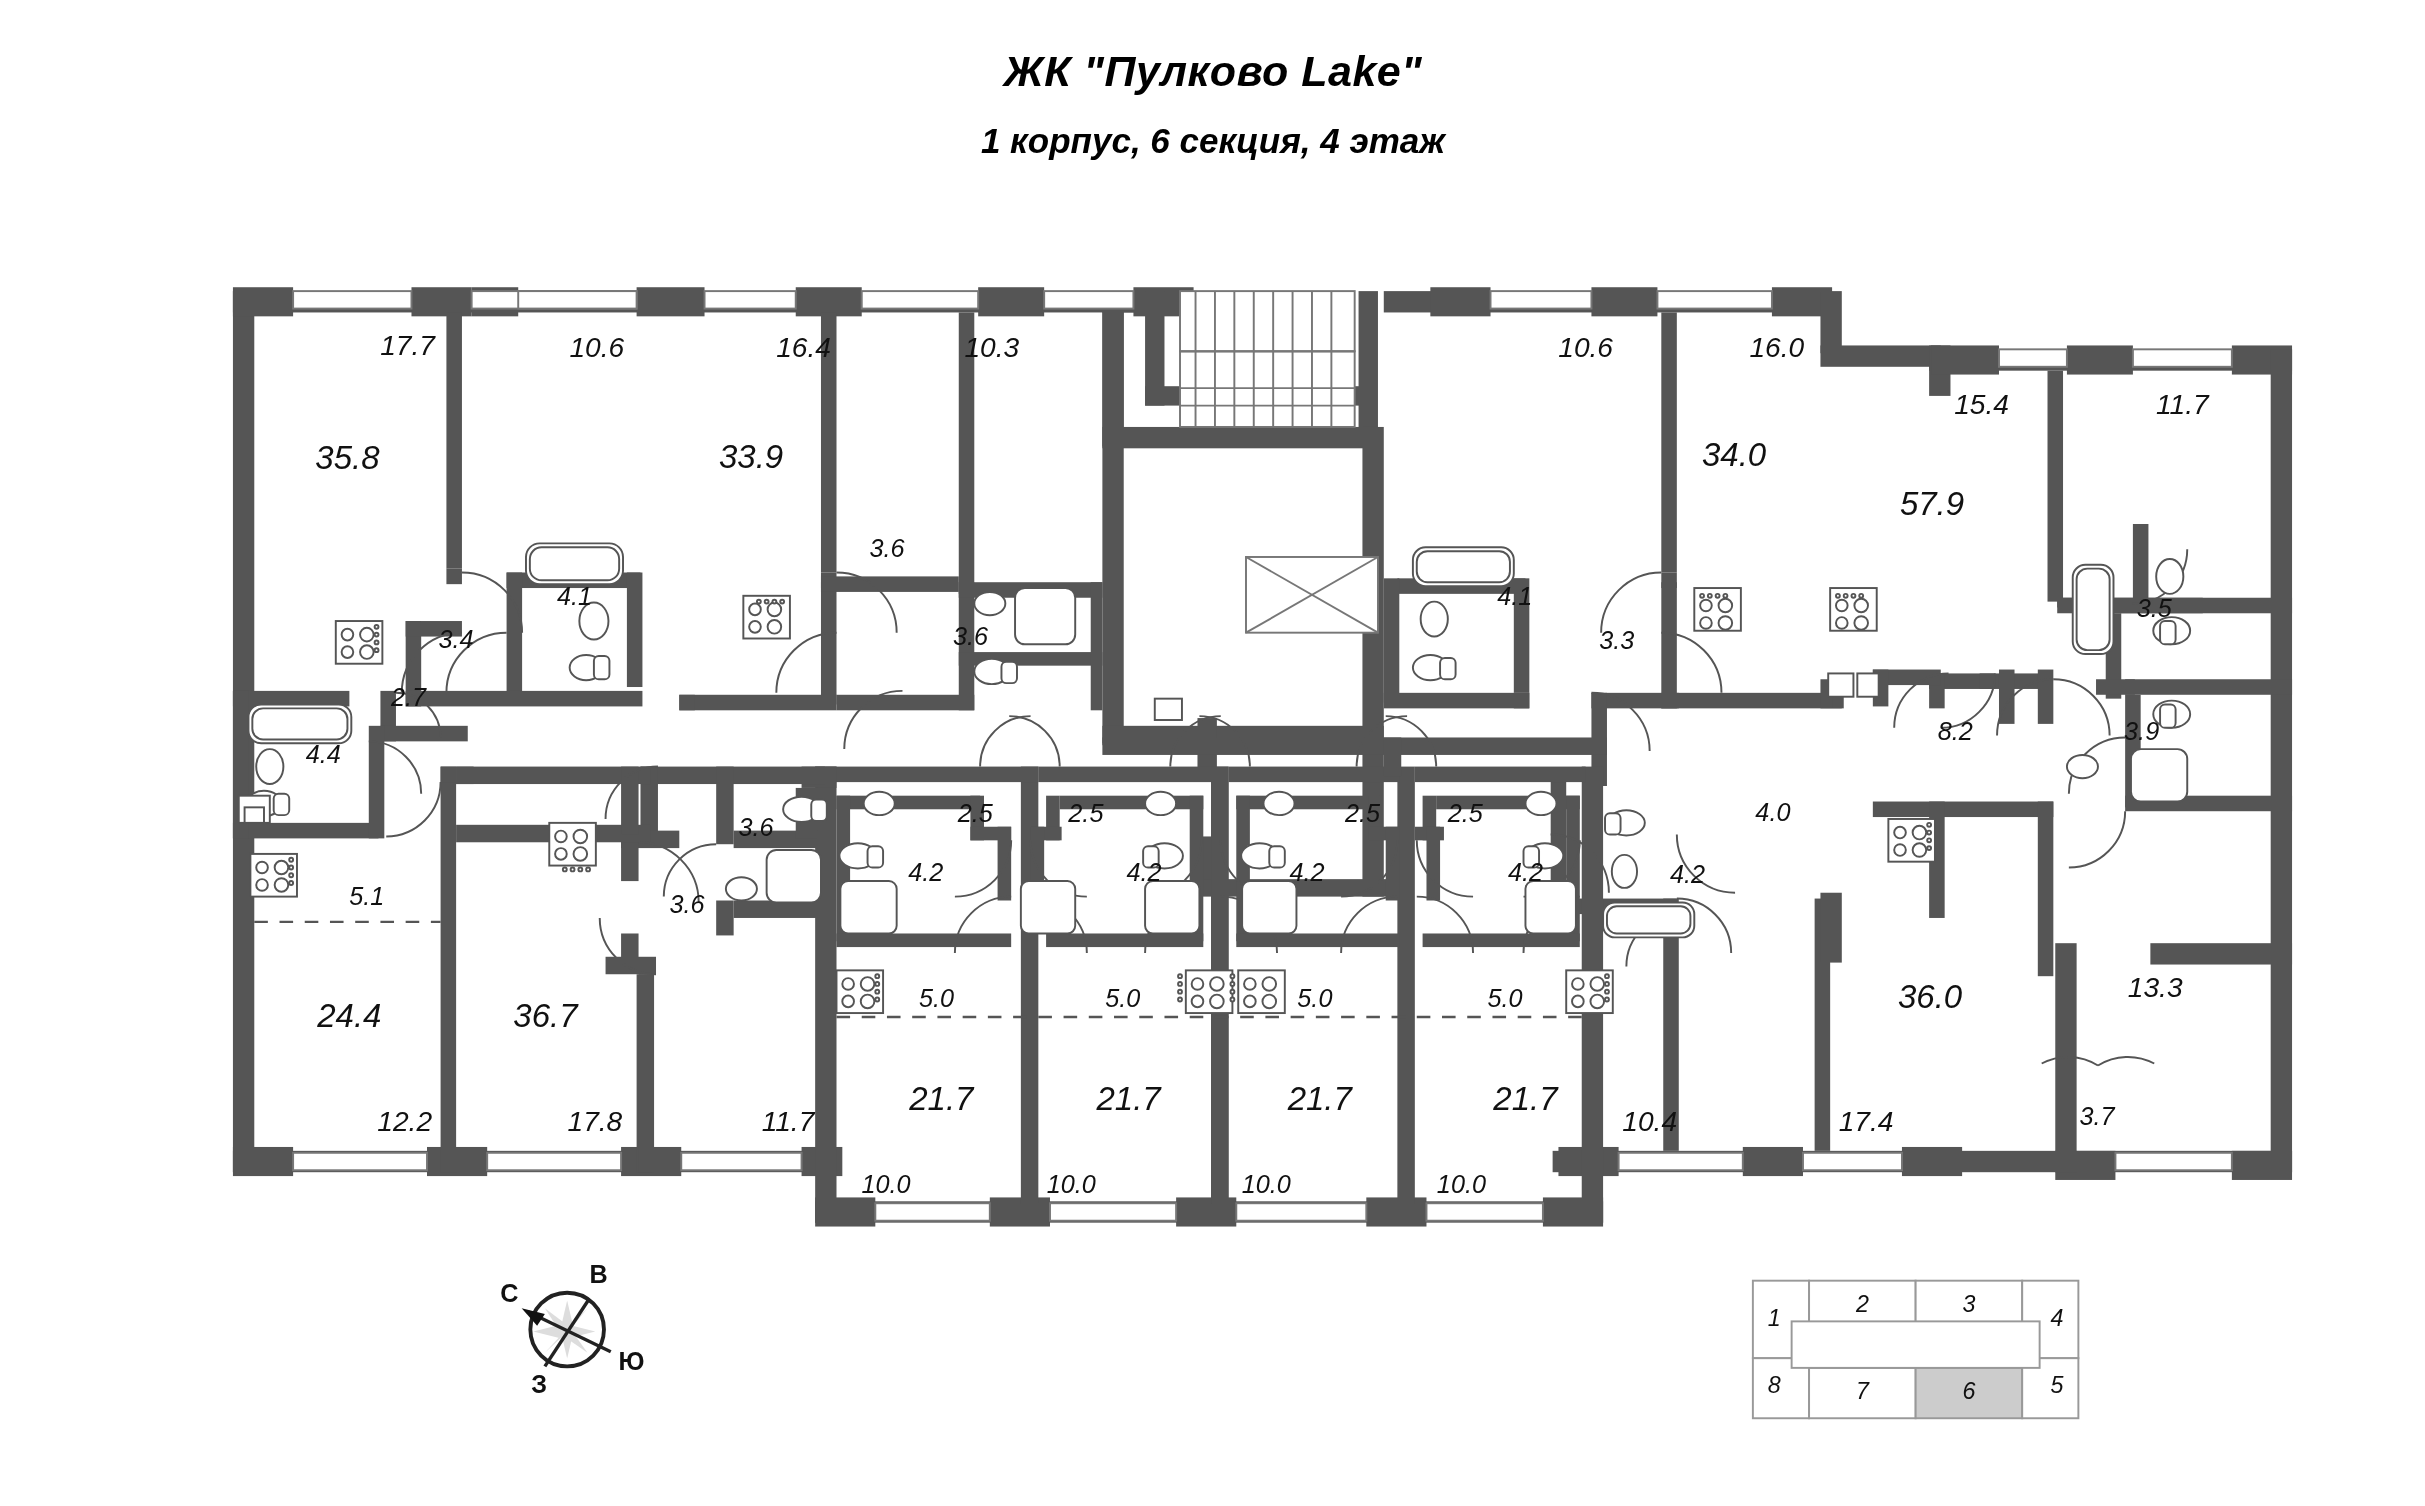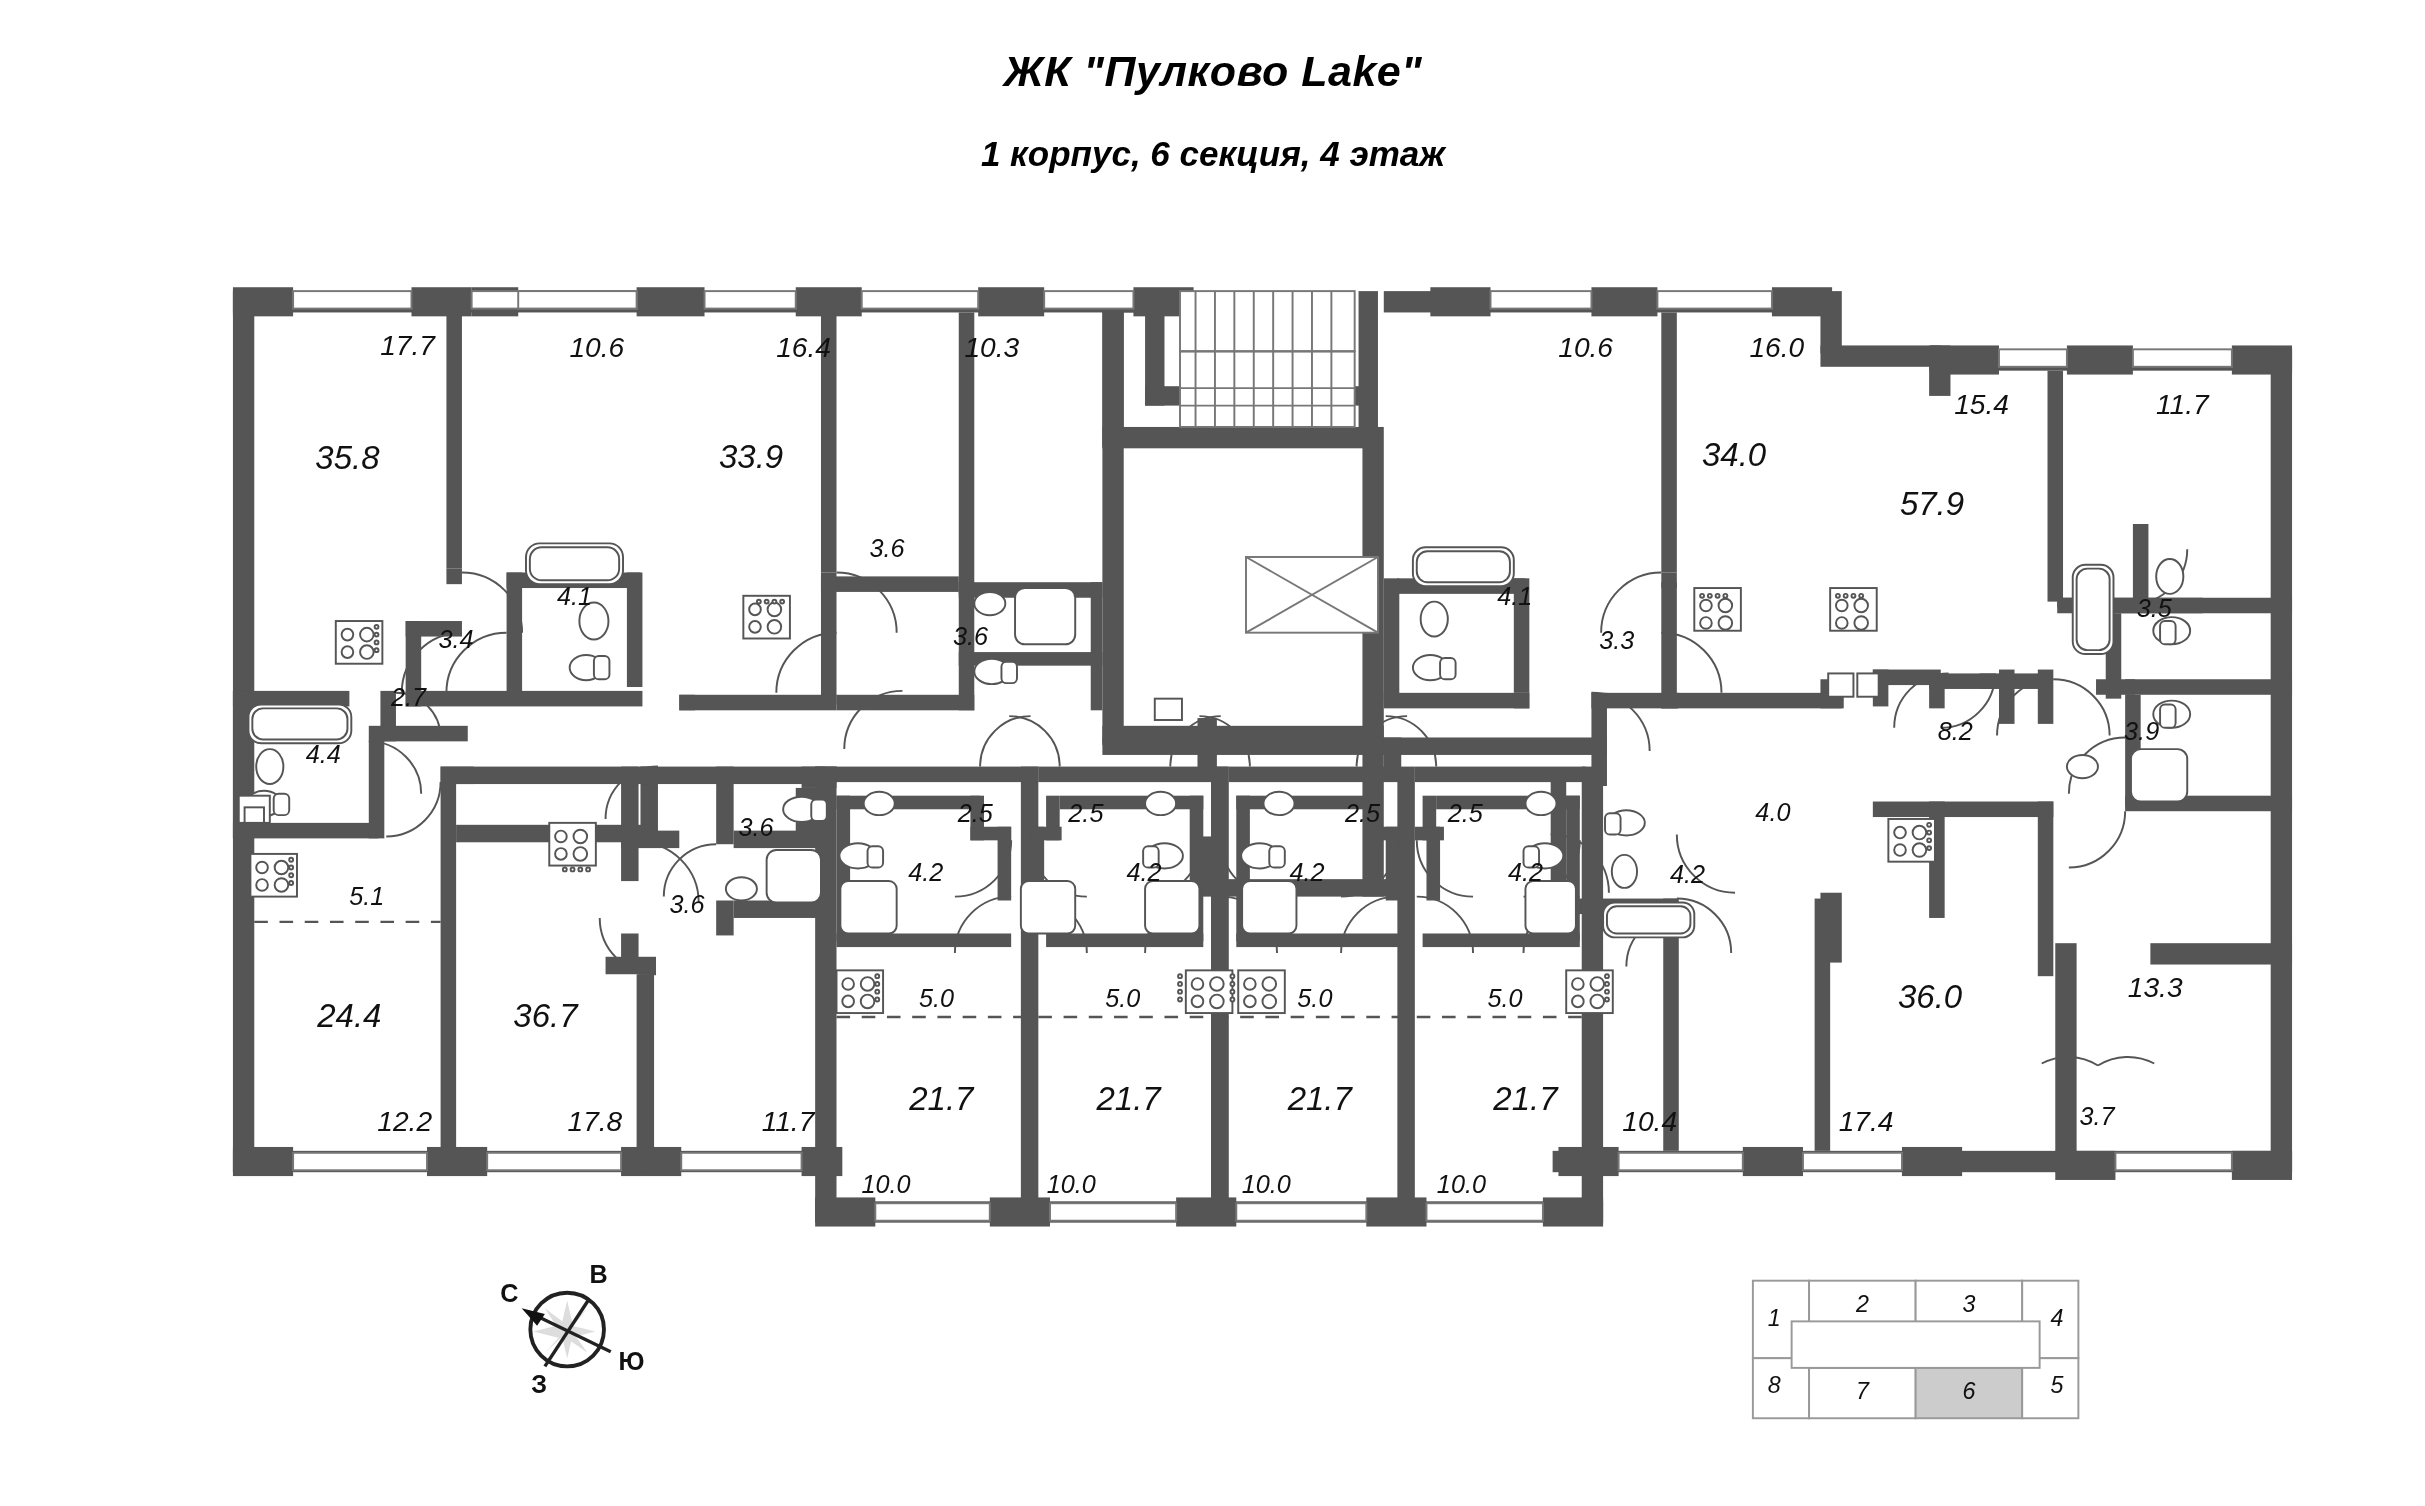--- a/index.html
+++ b/index.html
@@ -29,21 +29,21 @@
     font-weight: bold;
     color: #000;
     letter-spacing: 0.5px;
     margin: 0;
   }
   #plan-subtitle {
     font-size: 35px;
     font-style: italic;
     font-weight: bold;
     color: #000;
-    margin: 38px 0 0 0;
+    margin: 25px 0 0 0;
   }
 
   
   #floorplan-canvas {
     position: absolute;
     left: 0;
     top: 0;
     width: 2380px;
     height: 1506px;
     border-radius: 27px;

